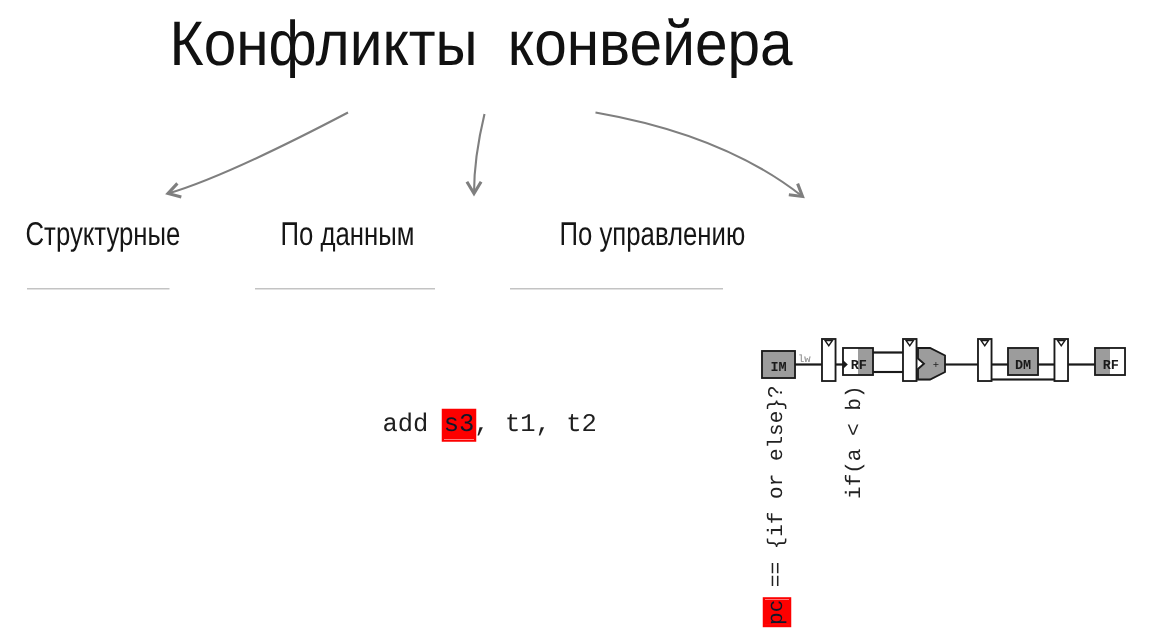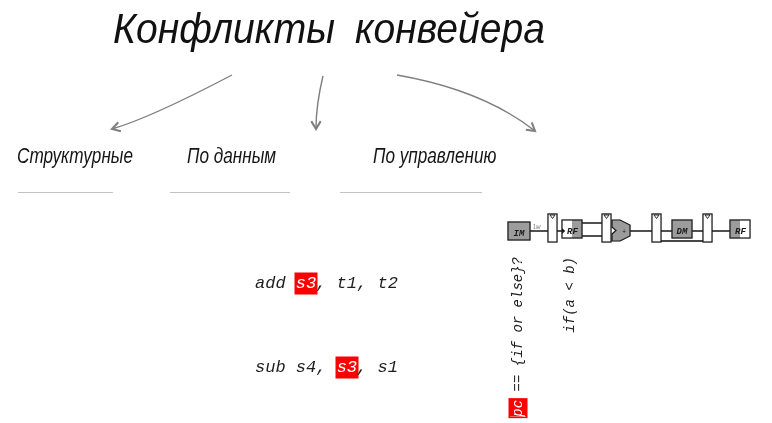--- a/index.html
+++ b/index.html
@@ -1,18 +1,18 @@
 <!DOCTYPE html>
 <html><head>
 <meta charset="utf-8">
 <style>
   html,body { margin:0; padding:0; background:#fff; }
   .slide {
     position:relative; width:772px; height:423px; background:#ffffff;
-    overflow:hidden; font-family:"Liberation Sans", sans-serif; color:#111;font-style:italic;
+    overflow:hidden; font-family:"Liberation Sans", sans-serif; color:#111;
   }
   .title {
     position:absolute; left:113px; top:5px; font-size:42px; line-height:48px;
     white-space:nowrap; word-spacing:10px; color:#111;
     transform:scaleX(0.93); transform-origin:left top;
   }
   .arrows { position:absolute; left:0; top:60px; width:772px; height:80px; }
   .col-header {
     position:absolute; top:143px; font-size:22px; line-height:26px; color:#151515;
     white-space:nowrap; transform:scaleX(0.78); transform-origin:left top;
@@ -24,24 +24,24 @@
   .div-1 { left:18px;  width:95px; }
   .div-2 { left:170px; width:120px; }
   .div-3 { left:340px; width:142px; }
   .code {
     position:absolute; font-family:"Liberation Mono", monospace;
     font-size:17px; line-height:28px; color:#1f1f1f; white-space:pre;
   }
   .code-1 { left:30px;  top:214px; }
   .code-2 { left:255px; top:214px; }
   .hl {
-    background:#fd0000; color:#ffffff; box-shadow:0 0 0 1.5px #fd0000;
+    background:#fd0000; color:#0f172a; box-shadow:0 0 0 1.5px #fd0000;
   }
   .hl:empty { display:none; box-shadow:none; }
-  .pipeline { position:absolute; left:500px; top:208px; width:272px; height:48px; }
+  .pipeline { position:absolute; left:500px; top:220px; width:272px; height:48px; }
   .pipeline svg { filter:drop-shadow(0.8px 0.8px 0 #bdbdbd); }
   .vtext {
     position:absolute; writing-mode:vertical-rl; transform:rotate(180deg);
     font-family:"Liberation Mono", monospace; font-size:14px; line-height:20px;
     color:#222; white-space:pre;
   }
   .vtext-pc   { left:508px; bottom:6px;  }
   .vtext-cond { left:560px; bottom:90px; }
 </style>
 </head>
@@ -69,21 +69,20 @@
   <div class="divider div-1"></div>
   <div class="divider div-2"></div>
   <div class="divider div-3"></div>
 
   <div class="code code-1">
     
   </div>
 
   <div class="code code-2">
     <div><span>add </span><span class="hl">s3</span><span>, t1, t2</span></div>
-    <div><span>sub s4, </span><span class="hl">s3</span><span>, s1</span></div>
     
   </div>
 
   <div class="pipeline">
     <svg viewBox="0 0 272 48" width="272" height="48" xmlns="http://www.w3.org/2000/svg" font-family="Liberation Mono, monospace">
 
       <line x1="30" y1="23" x2="48" y2="23" stroke="#1a1a1a" stroke-width="1.4"></line>
       <line x1="57" y1="23" x2="62" y2="23" stroke="#1a1a1a" stroke-width="1.4"></line>
       <line x1="82" y1="15" x2="102" y2="15" stroke="#1a1a1a" stroke-width="1.4"></line>
       <line x1="82" y1="28" x2="102" y2="28" stroke="#1a1a1a" stroke-width="1.4"></line>

